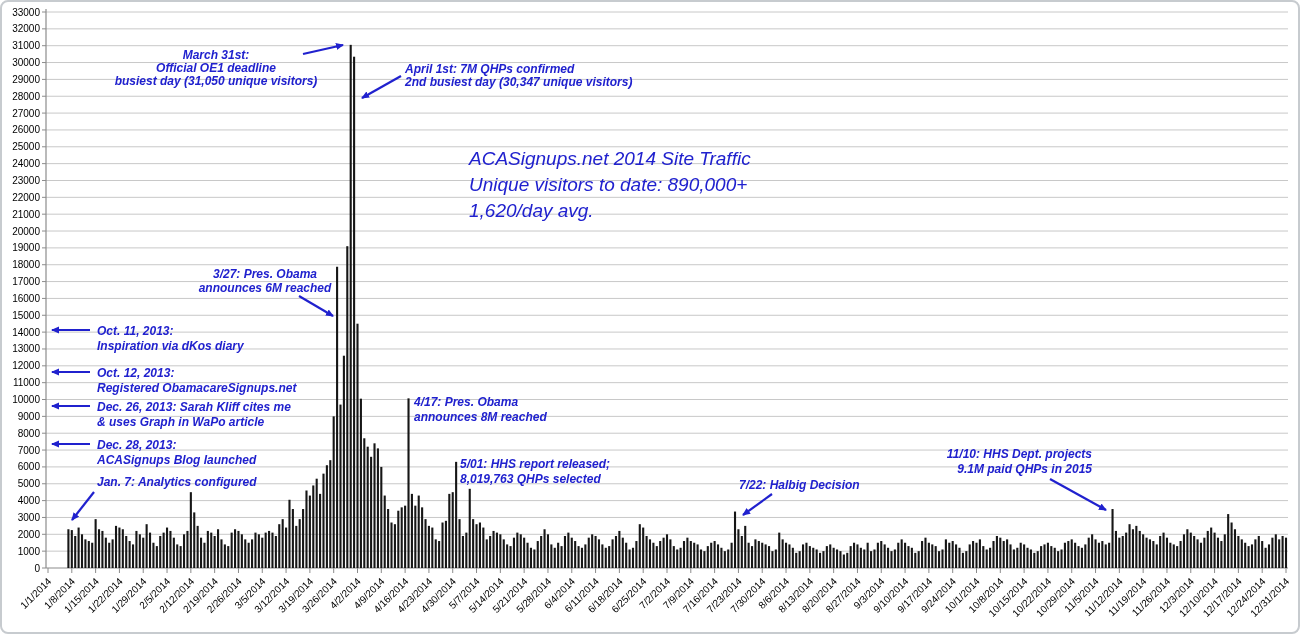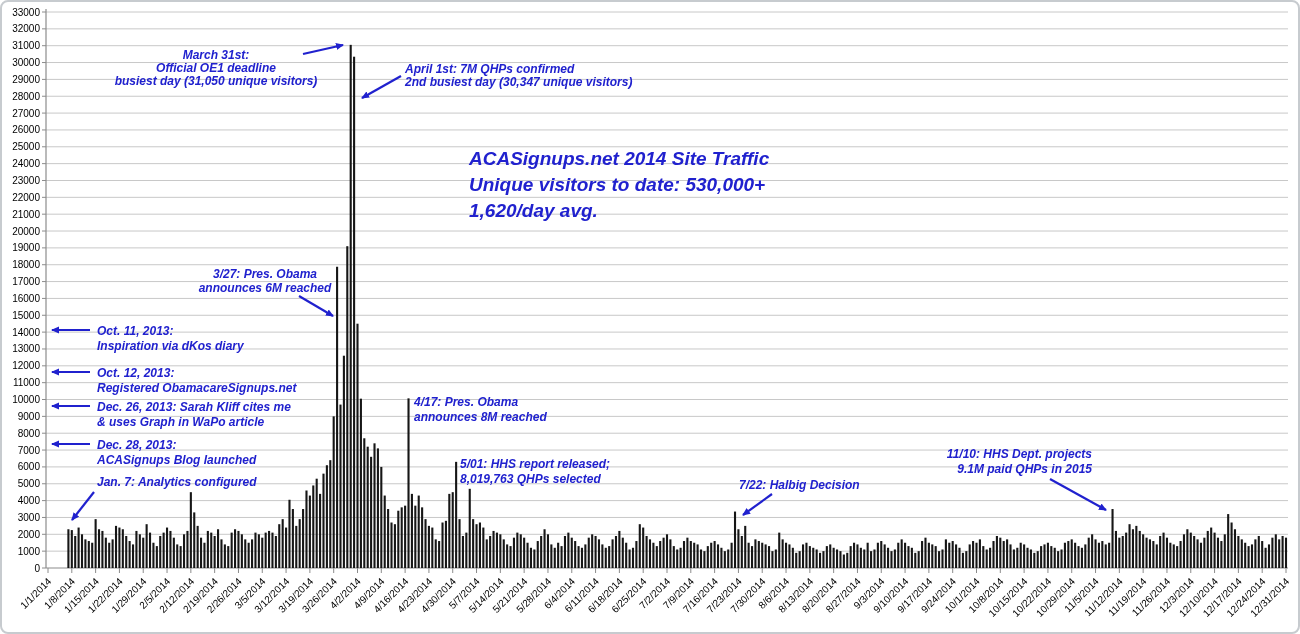--- a/index.html
+++ b/index.html
@@ -12,21 +12,21 @@
     overflow:hidden;
     font-family:"Liberation Sans", sans-serif;
   }
   #chart-svg{position:absolute;left:0;top:0;}
   #chart-title{
     position:absolute;
     left:467px;top:144px;
     color:#2021ce;
     font-family:"Liberation Sans", sans-serif;
     font-style:italic;
-    font-weight:bold;
+    font-weight:normal;
     font-size:19px;
     line-height:26px;
     white-space:nowrap;
   }
   #chart-title span{display:block;}
   .ylab{font-size:10px;fill:#000000;font-family:"Liberation Sans",sans-serif;}
   .xlab{font-size:10px;fill:#000000;font-family:"Liberation Sans",sans-serif;}
   .ann{font-size:12px;font-style:italic;font-weight:bold;font-family:"Liberation Sans",sans-serif;}
 </style>
 </head>
@@ -670,16 +670,16 @@
         </g>
         <g>
           <text x="1090" y="456" text-anchor="end" fill="#2021ce" class="ann">11/10: HHS Dept. projects</text>
           <text x="1090" y="471" text-anchor="end" fill="#2021ce" class="ann">9.1M paid QHPs in 2015</text>
           <line x1="1048" y1="477" x2="1104" y2="508" stroke="#2021ce" stroke-width="2.2" marker-end="url(#ah)"></line>
         </g>
       </g>
     </svg>
   <div id="chart-title">
     <span>ACASignups.net 2014 Site Traffic</span>
-    <span>Unique visitors to date: 530,000+</span>
+    <span>Unique visitors to date: 890,000+</span>
     <span>1,620/day avg.</span>
   </div>
 </div>
 
 </body></html>

